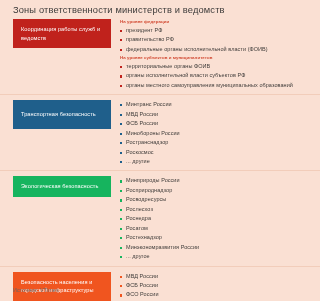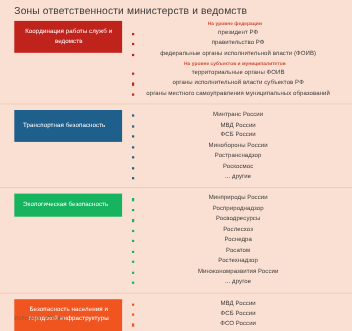--- a/index.html
+++ b/index.html
@@ -13,21 +13,20 @@
     background: #fae0d3;
     font-family: "Liberation Sans", sans-serif;
     -webkit-font-smoothing: antialiased;
   }
   .infographic {
     position: relative;
     width: 260px;
     height: 301px;
     box-sizing: border-box;
     padding: 18px;
-    text-align: center;
   }
   .title {
     position: absolute;
     left: 13px;
     top: 5px;
     font-size: 9.3px;
     letter-spacing: 0.15px;
     color: #3d3b3a;
     font-weight: 400;
     white-space: nowrap;

